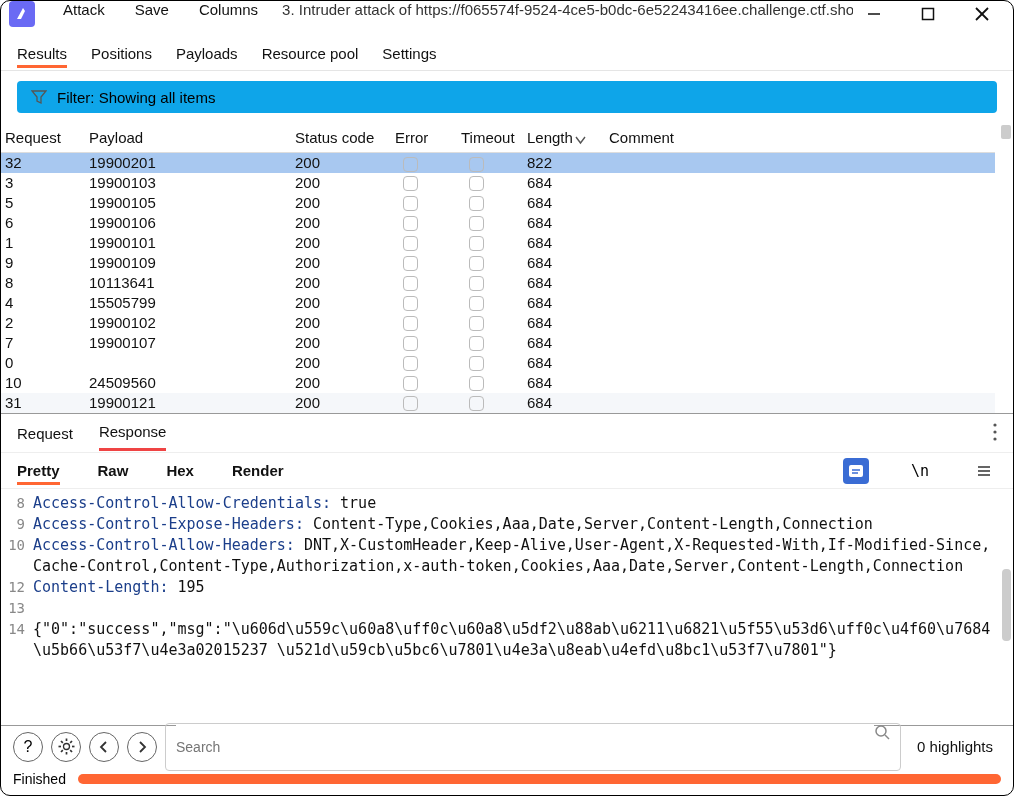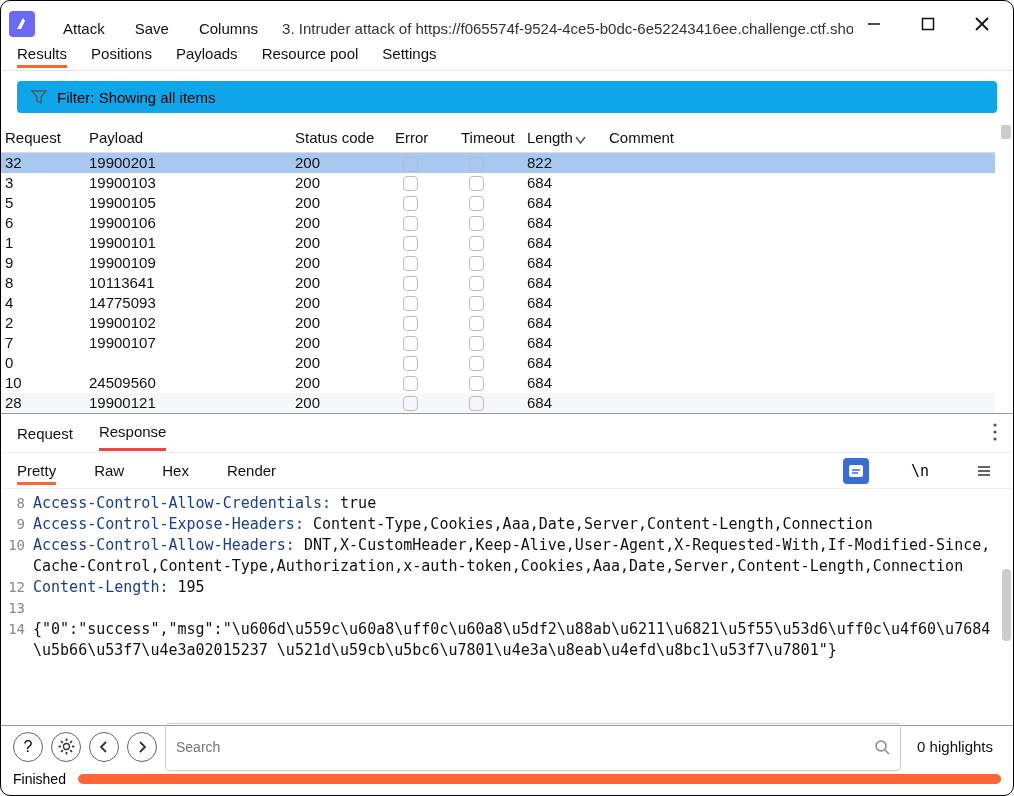--- a/index.html
+++ b/index.html
@@ -8,21 +8,21 @@
     font-size: 14px;
     background: #fff;
     width: 1014px;
     height: 796px;
     overflow: hidden;
     border-radius: 10px;
     border: 1px solid #000;
   }
   .titlebar {
     display: flex;
-    align-items: flex-end;
+    align-items: flex-start;
     height: 36px;
     padding: 0 8px;
     gap: 6px;
   }
   .app-icon {
     width: 26px;
     height: 26px;
     background: #6a6af4;
     border-radius: 4px;
     display: flex;
@@ -152,21 +152,21 @@
   .dots-icon { cursor: pointer; }
   .view-tabs {
     display: flex;
     align-items: center;
     height: 36px;
     padding: 0 16px;
     gap: 38px;
     font-size: 15px;
     border-bottom: 1px solid #eee;
   }
-  .view-tab { padding: 6px 0; cursor: pointer; color: #111; }
+  .view-tab { padding: 6px 0; cursor: pointer; color: #111; font-weight: bold; }
   .view-tab.active { border-bottom: 3px solid #ff6633; padding-bottom: 3px; }
   .view-tabs .spacer { flex: 1; }
   .vt-icon {
     width: 26px; height: 26px;
     display: flex; align-items: center; justify-content: center;
     cursor: pointer;
     border-radius: 4px;
   }
   .vt-icon.active { background: #3a6cd4; color: #fff; }
   .response-body {
@@ -223,21 +223,20 @@
     font-size: 16px;
     flex-shrink: 0;
   }
   .search-box {
     flex: 1;
     border: 1px solid #ccc;
     border-radius: 4px;
     height: 48px;
     padding: 0 10px;
     display: flex;
-    align-items: center;
   }
   .search-box input {
     border: none;
     outline: none;
     flex: 1;
     font-size: 14px;
     color: #333;
   }
   .highlights {
     font-size: 15px;
@@ -391,21 +390,21 @@
           <td>8</td>
           <td>10113641</td>
           <td>200</td>
           <td><span class="chk"></span></td>
           <td><span class="chk"></span></td>
           <td>684</td>
           <td></td>
         </tr>
         <tr>
           <td>4</td>
-          <td>14775093</td>
+          <td>15505799</td>
           <td>200</td>
           <td><span class="chk"></span></td>
           <td><span class="chk"></span></td>
           <td>684</td>
           <td></td>
         </tr>
         <tr>
           <td>2</td>
           <td>19900102</td>
           <td>200</td>
@@ -435,21 +434,21 @@
         <tr>
           <td>10</td>
           <td>24509560</td>
           <td>200</td>
           <td><span class="chk"></span></td>
           <td><span class="chk"></span></td>
           <td>684</td>
           <td></td>
         </tr>
         <tr class="alt">
-          <td>28</td>
+          <td>31</td>
           <td>19900121</td>
           <td>200</td>
           <td><span class="chk"></span></td>
           <td><span class="chk"></span></td>
           <td>684</td>
           <td></td>
         </tr>
       </tbody>
   </table>
 </div>

